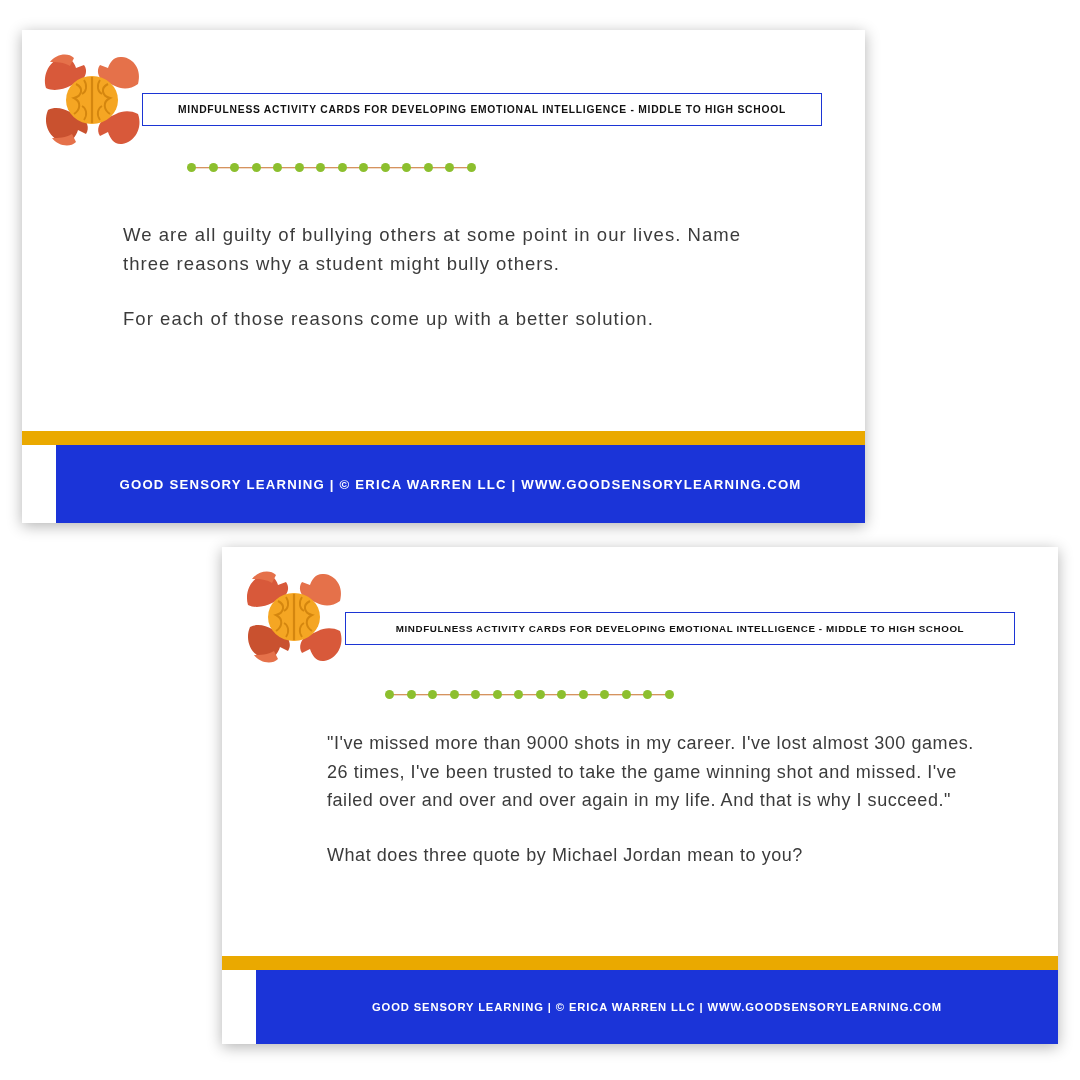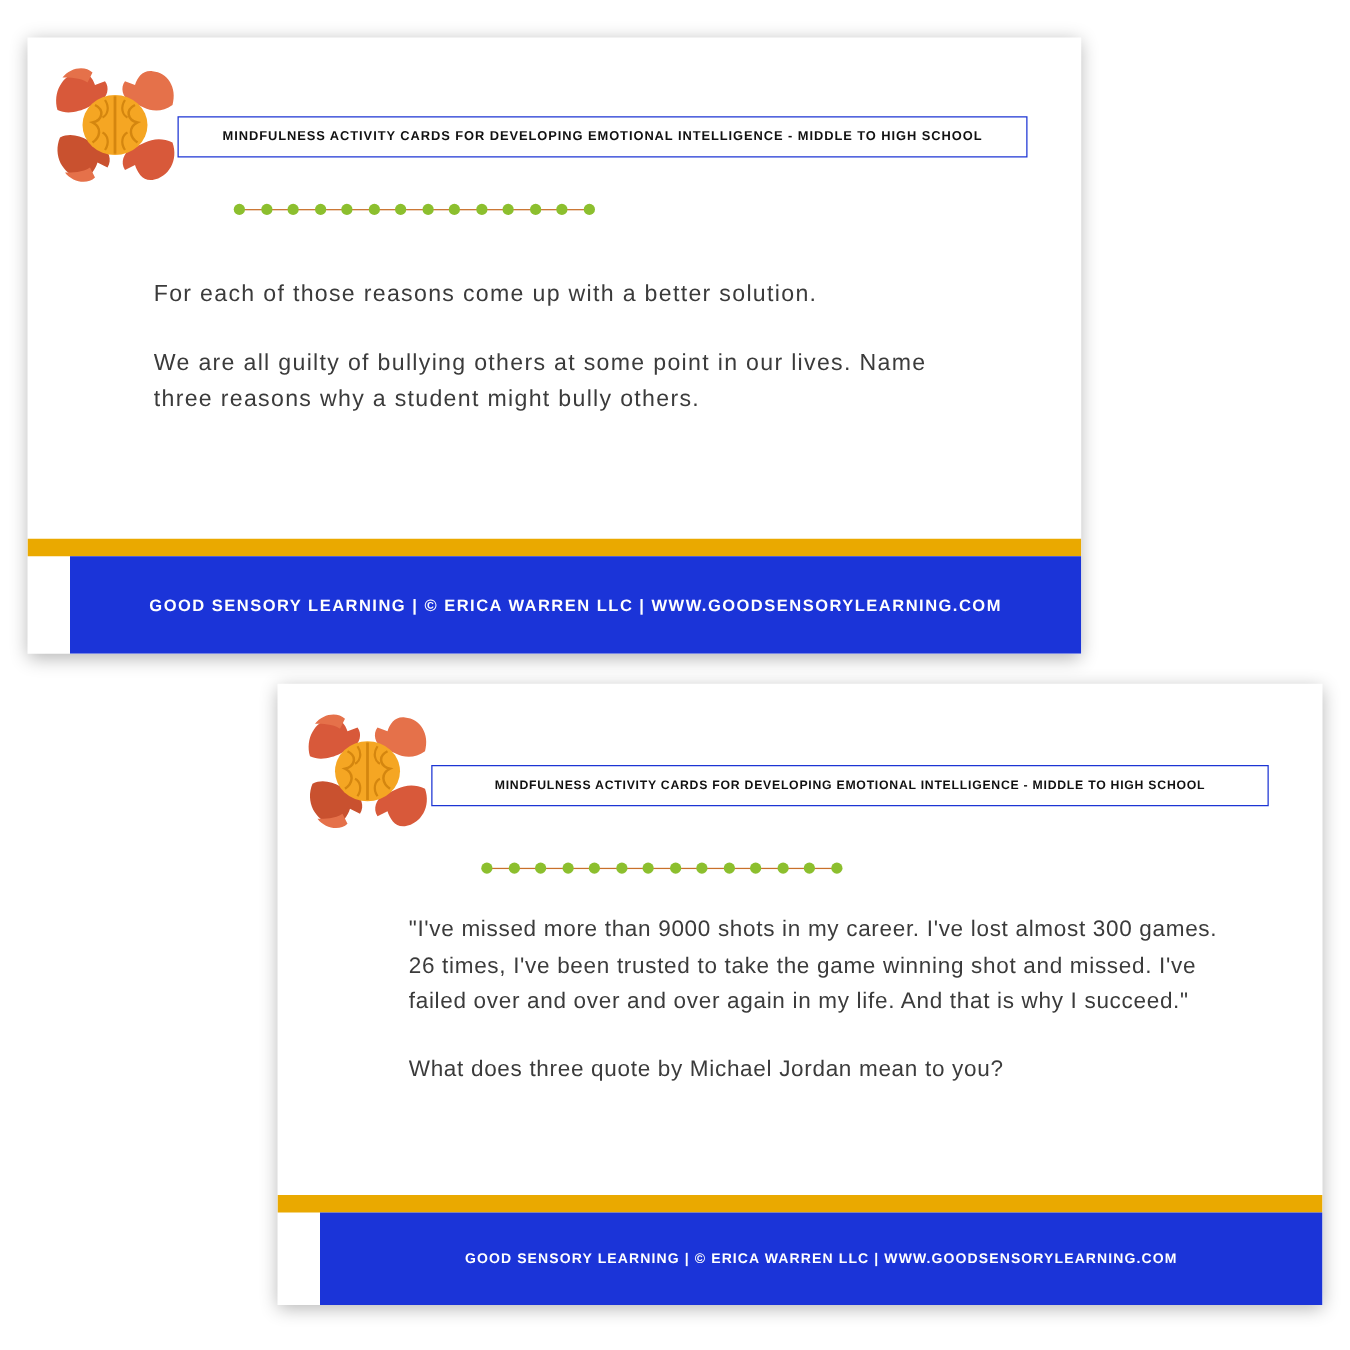--- a/index.html
+++ b/index.html
@@ -223,22 +223,22 @@
       <span class="bead"></span>
       <span class="bead"></span>
       <span class="bead"></span>
       <span class="bead"></span>
       <span class="bead"></span>
       <span class="bead"></span>
       <span class="bead"></span>
     </div>
 
     <div class="body-text">
+      <p>We are all guilty of bullying others at some point in our lives.  Name three reasons why a student might bully others.</p>
       <p>For each of those reasons come up with a better solution.</p>
-      <p>We are all guilty of bullying others at some point in our lives.  Name three reasons why a student might bully others.</p>
     </div>
 
     <div class="gold-bar"></div>
     <div class="blue-bar">
       <span class="footer-text">GOOD SENSORY LEARNING | © ERICA WARREN LLC | WWW.GOODSENSORYLEARNING.COM</span>
     </div>
   </div>
 
   <div class="card" id="card-bottom">
 

